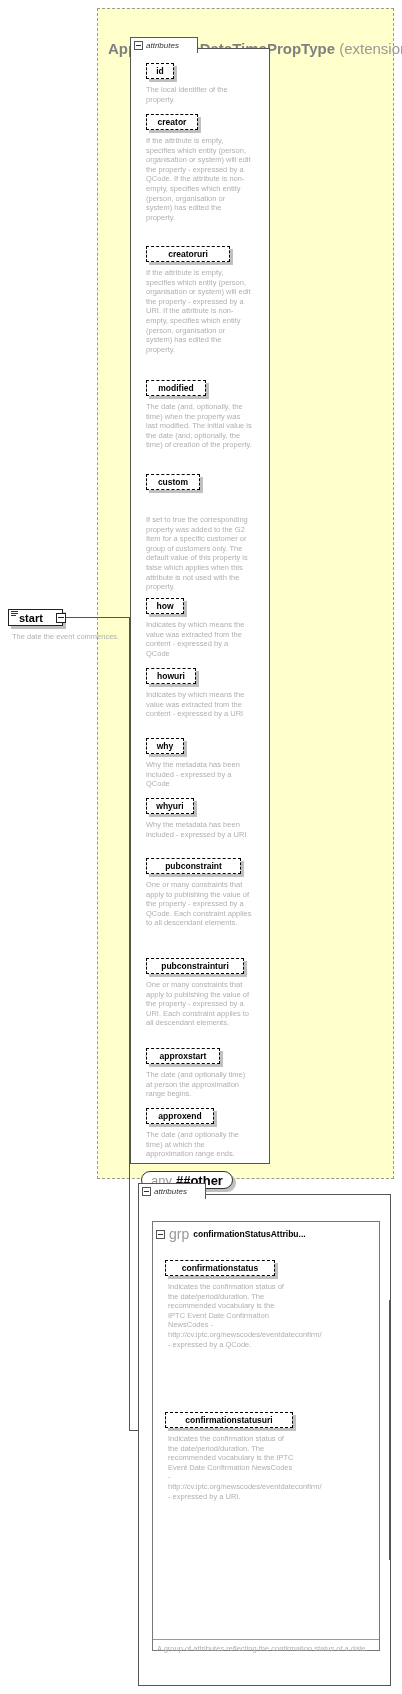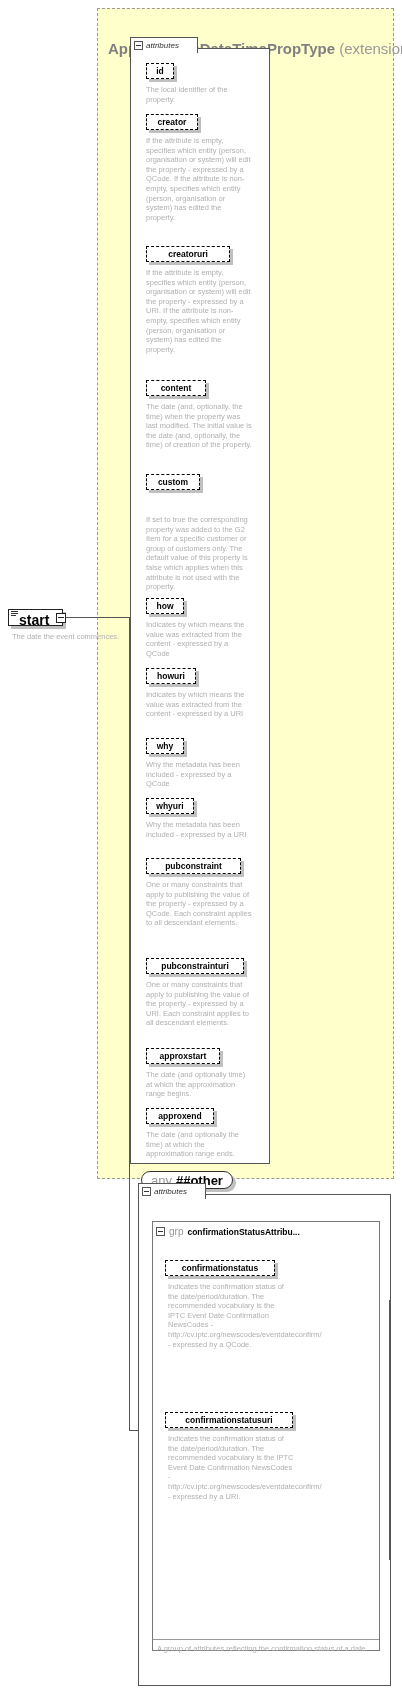--- a/index.html
+++ b/index.html
@@ -159,21 +159,21 @@
   }
   #grp-header {
     position: absolute;
     left: 156px;
     top: 1226px;
     display: flex;
     align-items: center;
     white-space: nowrap;
   }
   #grp-header .grp-kw {
-    font-size: 10px;
+    font-size: 14px;
     color: #999999;
     margin: 0 4px;
     text-align: right;
   }
   #grp-header .grp-name {
     font-size: 8.5px;
     font-weight: bold;
     color: #000000;
   }
   #grp-footer-sep {
@@ -200,21 +200,21 @@
     height: 17px;
     border: 1px solid #222222;
     background: #ffffff;
     box-sizing: border-box;
     box-shadow: 3px 3px 0 0 #c0c0c0;
   }
   #start-label {
     position: absolute;
     left: 19px;
     top: 612px;
-    font-size: 14px;
+    font-size: 11px;
     font-weight: bold;
     color: #000000;
   }
   
   #start-icon {
     position: absolute;
     left: 11px;
     top: 611px;
     width: 7px;
     height: 6px;
@@ -306,21 +306,21 @@
     <span>creator</span>
   </div>
 <div class="attr-doc" style="left:146px; top:136px; width:106px;">If the attribute is empty, specifies which entity (person, organisation or system) will edit the property - expressed by a QCode. If the attribute is non-empty, specifies which entity (person, organisation or system) has edited the property.</div>
 
 <div class="attr-item" style="left:146px; top:246px; width:84px;">
     <span>creatoruri</span>
   </div>
 <div class="attr-doc" style="left:146px; top:268px; width:106px;">If the attribute is empty, specifies which entity (person, organisation or system) will edit the property - expressed by a URI. If the attribute is non-empty, specifies which entity (person, organisation or system) has edited the property.</div>
 
 <div class="attr-item" style="left:146px; top:380px; width:60px;">
-    <span>content</span>
+    <span>modified</span>
   </div>
 <div class="attr-doc" style="left:146px; top:402px; width:106px;">The date (and, optionally, the time) when the property was last modified. The initial value is the date (and, optionally, the time) of creation of the property.</div>
 
 <div class="attr-item" style="left:146px; top:474px; width:54px;">
     <span>custom</span>
   </div>
 <div class="attr-doc" style="left:146px; top:515px; width:106px;">If set to true the corresponding property was added to the G2 Item for a specific customer or group of customers only. The default value of this property is false which applies when this attribute is not used with the property.</div>
 
 <div class="attr-item" style="left:146px; top:598px; width:38px;">
     <span>how</span>
@@ -348,21 +348,21 @@
 <div class="attr-doc" style="left:146px; top:880px; width:106px;">One or many constraints that apply to publishing the value of the property - expressed by a QCode. Each constraint applies to all descendant elements.</div>
 
 <div class="attr-item" style="left:146px; top:958px; width:98px;">
     <span>pubconstrainturi</span>
   </div>
 <div class="attr-doc" style="left:146px; top:980px; width:106px;">One or many constraints that apply to publishing the value of the property - expressed by a URI. Each constraint applies to all descendant elements.</div>
 
 <div class="attr-item" style="left:146px; top:1048px; width:74px;">
     <span>approxstart</span>
   </div>
-<div class="attr-doc" style="left:146px; top:1070px; width:106px;">The date (and optionally time) at which the approximation range begins.</div>
+<div class="attr-doc" style="left:146px; top:1070px; width:106px;">The date (and optionally time) at person the approximation range begins.</div>
 
 <div class="attr-item" style="left:146px; top:1108px; width:68px;">
     <span>approxend</span>
   </div>
 <div class="attr-doc" style="left:146px; top:1130px; width:106px;">The date (and optionally the time) at which the approximation range ends.</div>
 
 <div id="any-other" style="top:1171px;">
   <span class="any-kw">any</span>
   <span class="any-ns">##other</span>
 </div>

